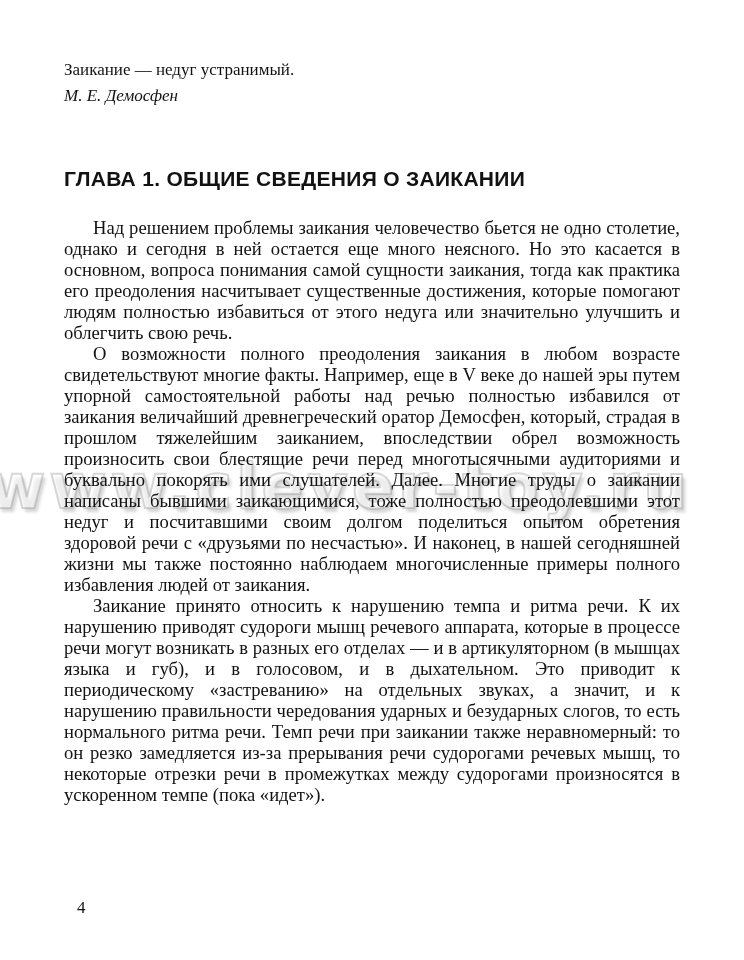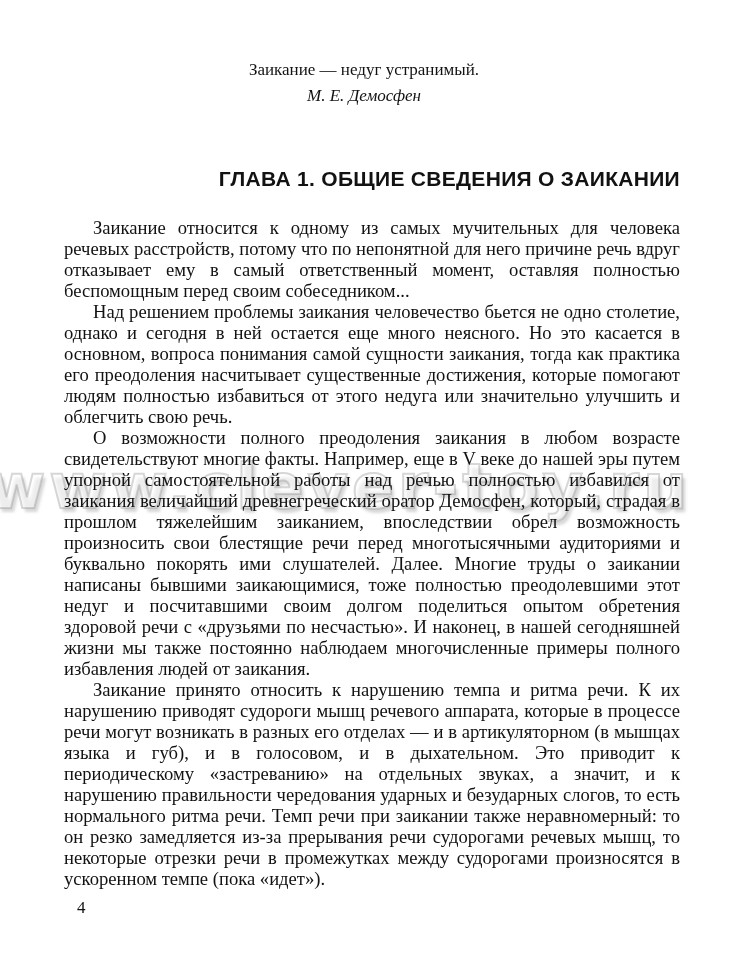--- a/index.html
+++ b/index.html
@@ -37,33 +37,33 @@
   }
   .content {
     position: relative;
     z-index: 1;
   }
   .epigraph {
     position: absolute;
     top: 57px;
     left: 64px;
     width: 600px;
-    text-align: center;
+    text-align: left;
     font-size: 17px;
     line-height: 26px;
   }
   .epigraph-author {
     font-style: italic;
   }
   .chapter-heading {
     position: absolute;
     top: 153px;
     left: 64px;
     width: 616px;
-    text-align: right;
+    text-align: left;
     font-family: "Liberation Sans", sans-serif;
     font-weight: bold;
     font-size: 21px;
     letter-spacing: 0.3px;
     white-space: nowrap;
   }
   .body-text {
     position: absolute;
     top: 217px;
     left: 64px;
@@ -94,21 +94,20 @@
   <div class="content">
 
     <div class="epigraph">
       <div class="epigraph-quote">Заикание — недуг устранимый.</div>
       <div class="epigraph-author">М. Е. Демосфен</div>
     </div>
 
     <h1 class="chapter-heading">ГЛАВА 1. ОБЩИЕ СВЕДЕНИЯ О ЗАИКАНИИ</h1>
 
     <div class="body-text">
-      <p>Заикание относится к одному из самых мучительных для человека речевых расстройств, потому что по непонятной для него причине речь вдруг отказывает ему в самый ответственный момент, оставляя полностью беспомощным перед своим собеседником...</p>
       <p>Над решением проблемы заикания человечество бьется не одно столетие, однако и сегодня в ней остается еще много неясного. Но это касается в основном, вопроса понимания самой сущности заикания, тогда как практика его преодоления насчитывает существенные достижения, которые помогают людям полностью избавиться от этого недуга или значительно улучшить и облегчить свою речь.</p>
       <p>О возможности полного преодоления заикания в любом возрасте свидетельствуют многие факты. Например, еще в V веке до нашей эры путем упорной самостоятельной работы над речью полностью избавился от заикания величайший древнегреческий оратор Демосфен, который, страдая в прошлом тяжелейшим заиканием, впоследствии обрел возможность произносить свои блестящие речи перед многотысячными аудиториями и буквально покорять ими слушателей. Далее. Многие труды о заикании написаны бывшими заикающимися, тоже полностью преодолевшими этот недуг и посчитавшими своим долгом поделиться опытом обретения здоровой речи с «друзьями по несчастью». И наконец, в нашей сегодняшней жизни мы также постоянно наблюдаем многочисленные примеры полного избавления людей от заикания.</p>
       <p>Заикание принято относить к нарушению темпа и ритма речи. К их нарушению приводят судороги мышц речевого аппарата, которые в процессе речи могут возникать в разных его отделах — и в артикуляторном (в мышцах языка и губ), и в голосовом, и в дыхательном. Это приводит к периодическому «застреванию» на отдельных звуках, а значит, и к нарушению правильности чередования ударных и безударных слогов, то есть нормального ритма речи. Темп речи при заикании также неравномерный: то он резко замедляется из-за прерывания речи судорогами речевых мышц, то некоторые отрезки речи в промежутках между судорогами произносятся в ускоренном темпе (пока «идет»).</p>
     </div>
 
     <div class="page-number">4</div>
 
   </div>
 </div>
 

